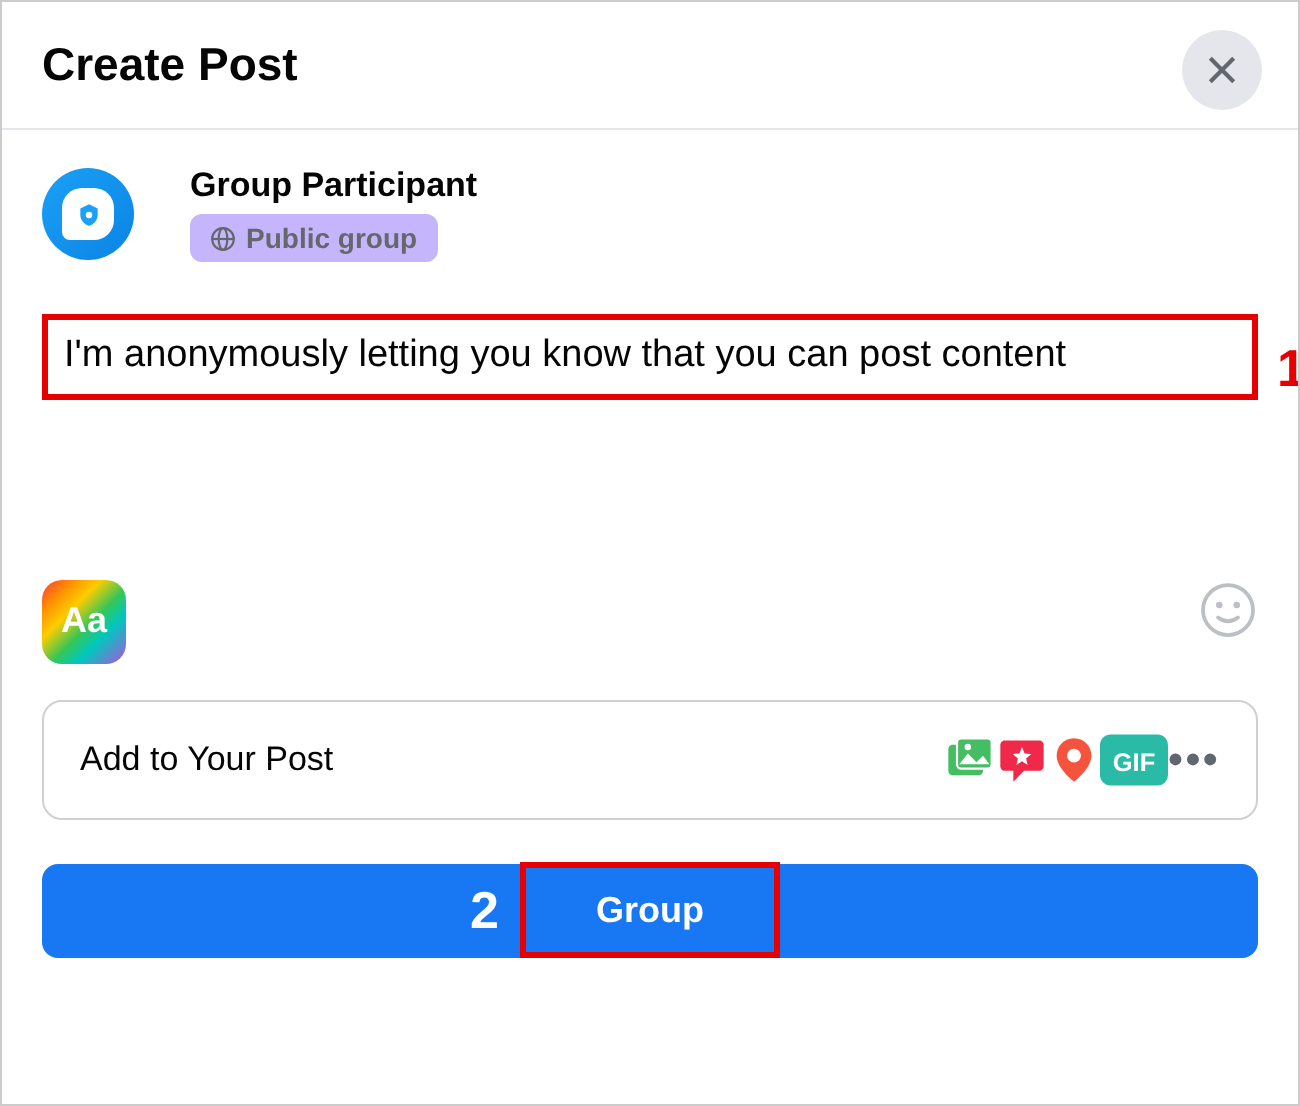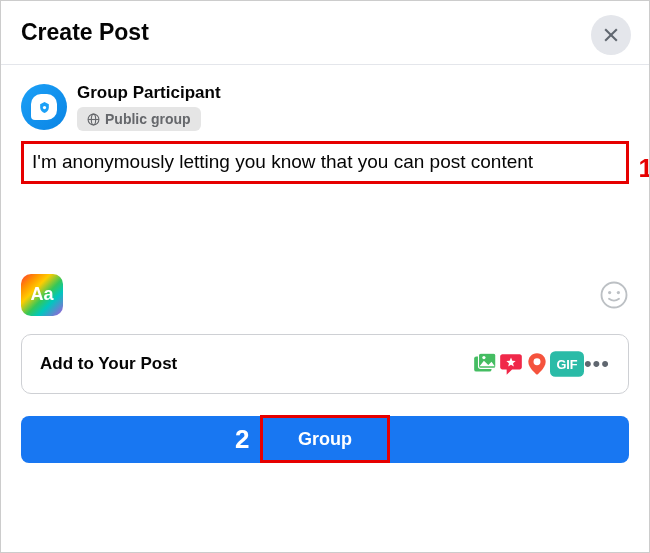--- a/index.html
+++ b/index.html
@@ -45,21 +45,21 @@
     .close-btn svg {
       width: 20px;
       height: 20px;
       stroke: #606770;
       stroke-width: 2.5;
     }
     .author-row {
       display: flex;
       align-items: center;
       padding: 18px 20px 10px 20px;
-      gap: 10px;
+      gap: 28px;
     }
     .avatar {
       width: 46px;
       height: 46px;
       border-radius: 50%;
       background: linear-gradient(135deg, #1ba0f7, #0a84e4);
       display: flex;
       align-items: center;
       justify-content: center;
       flex-shrink: 0;
@@ -85,35 +85,36 @@
     }
     .author-name {
       font-size: 17px;
       font-weight: 600;
       color: #050505;
     }
     .privacy-pill {
       display: inline-flex;
       align-items: center;
       gap: 5px;
-      background: #e5e5e5;
+      background: #c4b5fd;
       border-radius: 6px;
       padding: 4px 10px;
       font-size: 14px;
       font-weight: 600;
       color: #65676b;
       width: fit-content;
     }
     .globe-icon {
       width: 13px;
       height: 13px;
     }
     .compose-area {
       padding: 0 20px;
       position: relative;
+      margin-top: 16px;
     }
     .text-box {
       border: 3px solid #e60000;
       padding: 6px 8px;
       font-size: 19px;
       line-height: 1.3;
       color: #050505;
       position: relative;
     }
     .cursor-line::after {
@@ -130,21 +131,21 @@
       font-size: 26px;
       font-weight: 800;
       color: #e60000;
     }
     .annotation-1 {
       right: -4px;
       top: 12px;
     }
     .toolbar-row {
       display: flex;
-      align-items: center;
+      align-items: flex-start;
       justify-content: space-between;
       padding: 0 20px;
       margin-top: 90px;
     }
     .aa-btn {
       width: 42px;
       height: 42px;
       border-radius: 10px;
       background: linear-gradient(135deg, #ff3b30 0%, #ff9500 20%, #ffcc00 35%, #34c759 55%, #00c7be 70%, #af52de 100%);
       display: flex;
@@ -164,21 +165,21 @@
       margin: 18px 20px 0 20px;
       border: 1px solid #ced0d4;
       border-radius: 10px;
       padding: 16px 18px;
       display: flex;
       align-items: center;
       justify-content: space-between;
     }
     .add-label {
       font-size: 17px;
-      font-weight: 700;
+      font-weight: 400;
       color: #050505;
     }
     .add-icons {
       display: flex;
       align-items: center;
       gap: 0;
     }
     .add-icon {
       width: 26px;
       height: 26px;

